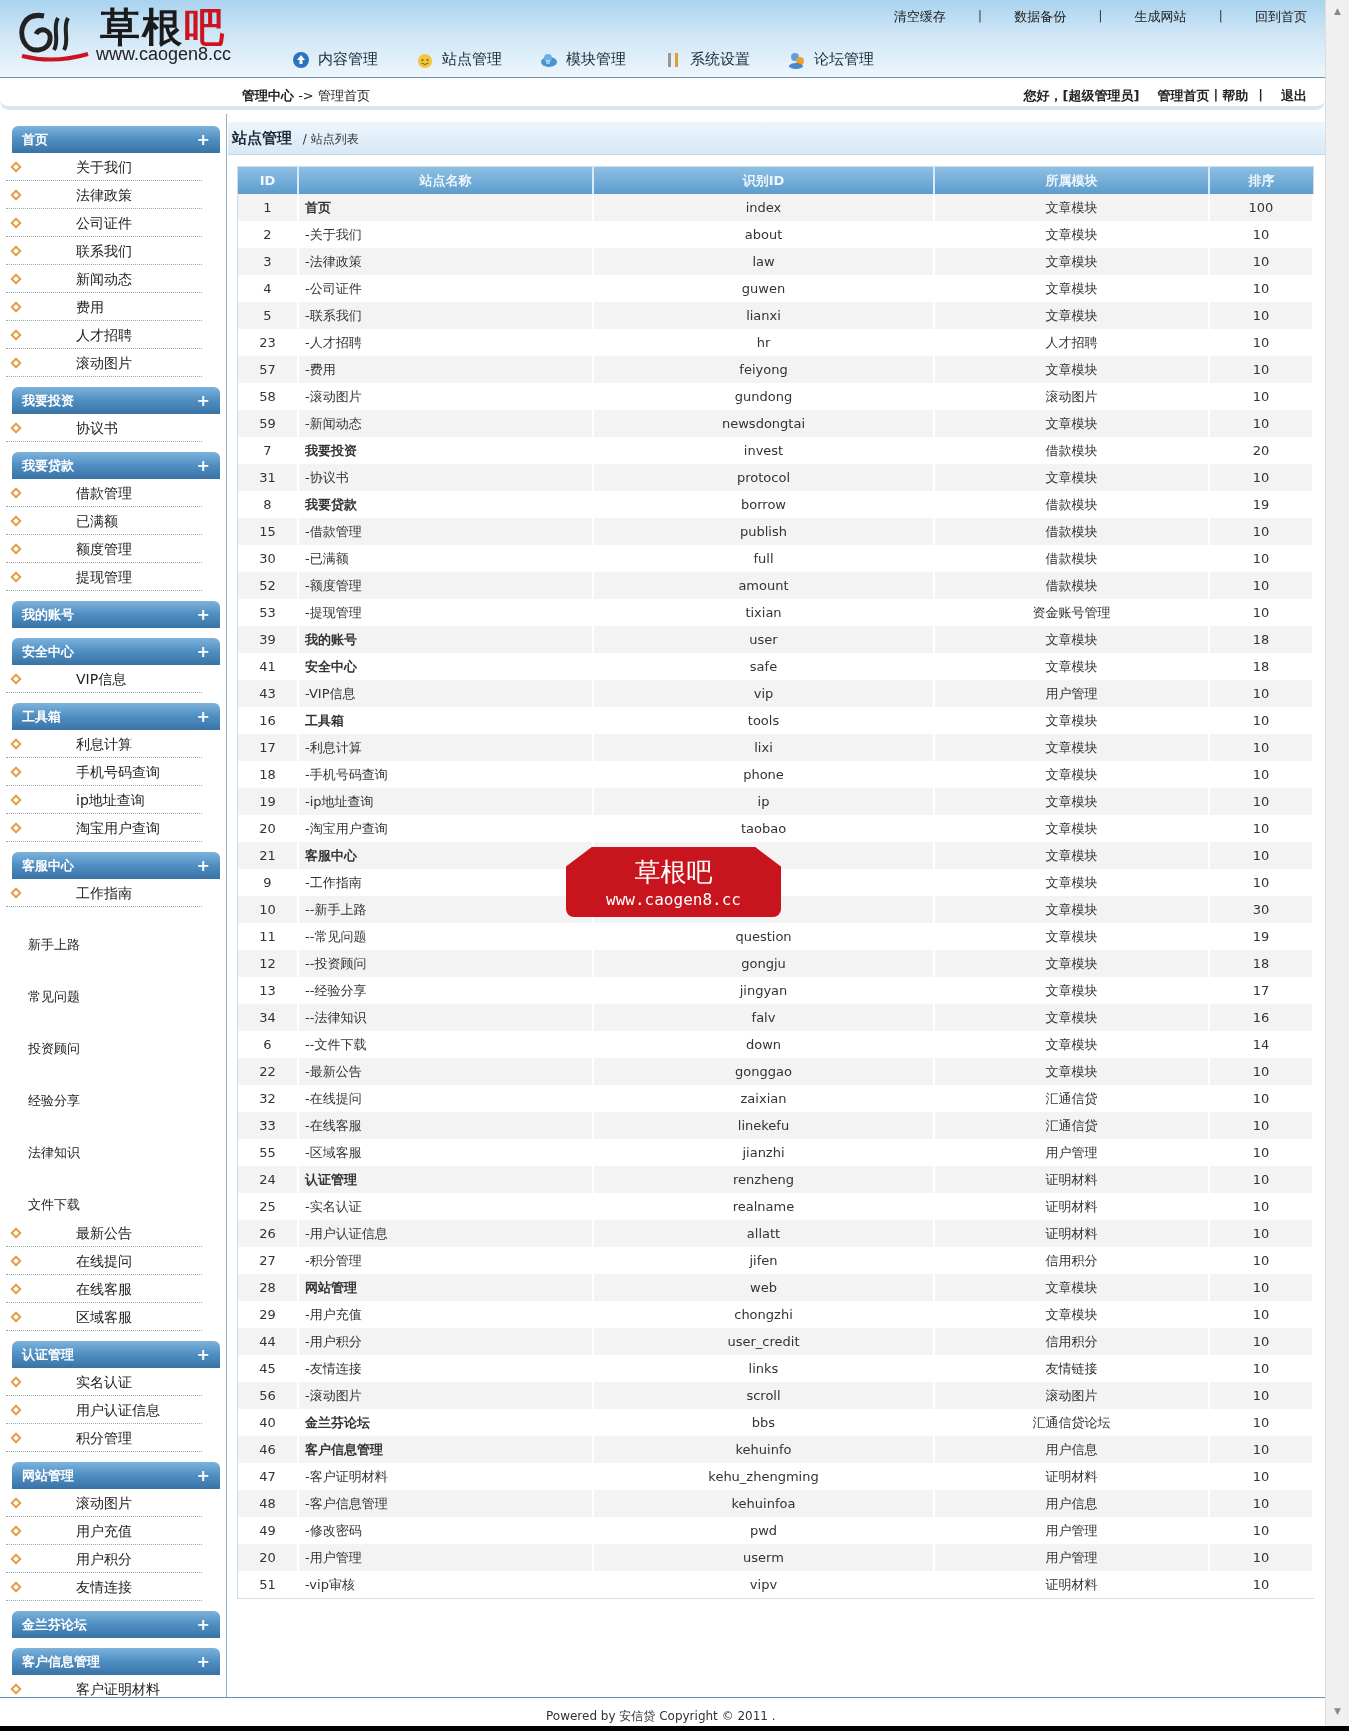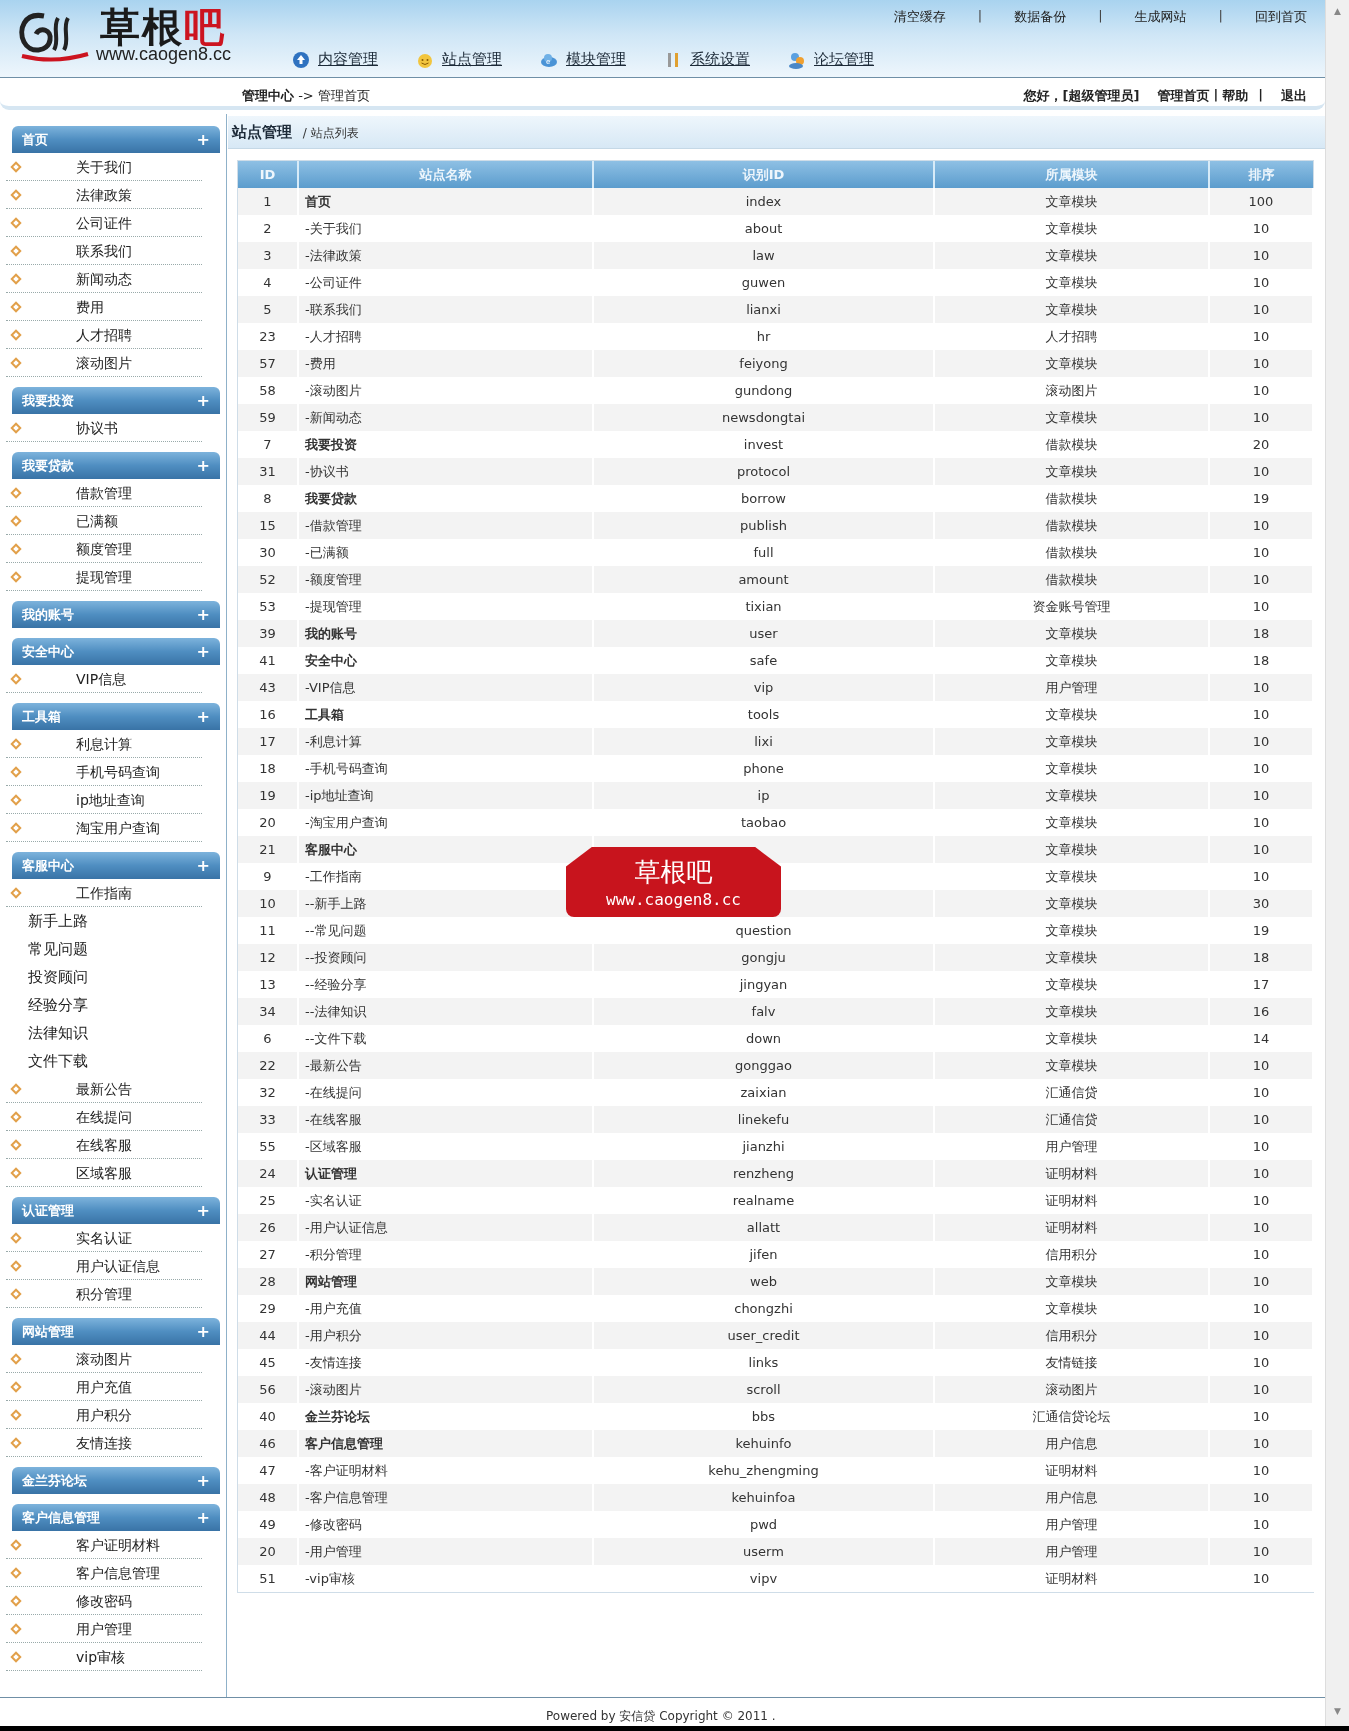--- a/index.html
+++ b/index.html
@@ -15,21 +15,21 @@
     #logo { position: absolute; left: 14px; top: 2px; width: 230px; height: 66px; }
     #logo .swirl { position: absolute; left: 0; top: 4px; width: 82px; height: 56px; }
     #logo .brand { position: absolute; left: 86px; top: -2px; font-family: "DejaVu Serif", serif; font-size: 40px; font-weight: bold; color: #1a1a1a; letter-spacing: 2px; }
     #logo .brand .red { color: #cc1420; }
     #logo .url { position: absolute; left: 82px; top: 42px; font-family: "Liberation Sans", sans-serif; font-size: 18px; color: #222; }
     #top-links { position: absolute; right: 18px; top: 8px; font-size: 13px; color: #222; display: flex; gap: 16px; }
     #top-links a { color: #222; text-decoration: none; padding: 0 16px; }
     #top-links .sep { color: #444; }
     #top-links a:last-child { padding-right: 0; }
     #main-nav { position: absolute; left: 292px; top: 50px; display: flex; gap: 0; }
-    .nav-item { display: flex; align-items: center; font-size: 15px; color: #1c2a38; margin-right: 38px; cursor: pointer; text-decoration: underline; }
+    .nav-item { display: flex; align-items: center; font-size: 15px; color: #1c2a38; margin-right: 38px; cursor: pointer; }
     .nav-item .ico { width: 18px; height: 18px; margin-right: 8px; display: inline-block; }
 
     
     #subbar { position: absolute; left: 0; top: 79px; width: 1325px; height: 31px; background: #fff; border-bottom: 4px solid #d6e6f2; border-radius: 9px; }
     #breadcrumb { position: absolute; left: 242px; top: 8px; font-size: 13px; }
     #breadcrumb .b { font-weight: bold; }
     #user-links { position: absolute; right: 18px; top: 8px; font-size: 13px; display: flex; }
     #user-links span, #user-links a { color: #222; text-decoration: none; font-weight: bold; }
     #user-links .logout { font-weight: bold; margin-left: 14px; }
     #user-links .pipe { margin: 0 4px; }
@@ -39,24 +39,24 @@
     .side-group { width: 208px; }
     .side-head {
       height: 27px; border-radius: 6px 6px 0 0; margin-top: 10px;
       background: linear-gradient(to bottom, #7db3dc 0%, #4f8ec1 50%, #3973a6 100%);
       color: #fff; font-weight: bold; font-size: 13px; line-height: 27px; padding-left: 10px; position: relative; cursor: pointer;
     }
     .side-group:first-child .side-head { margin-top: 0; }
     .side-head .plus { position: absolute; right: 10px; top: 0; font-size: 16px; font-weight: bold; }
     .side-item { height: 28px; line-height: 28px; font-size: 14px; border-bottom: 1px dotted #9aa; width: 196px; margin-left: -6px; padding-left: 6px; display: flex; align-items: center; cursor: pointer; gap: 48px; }
     .side-item .diamond { width: 8px; height: 8px; border: 2px solid #e2a04a; transform: rotate(45deg); margin-right: 8px; display: inline-block; }
-    .side-item.sub { border-bottom: none; padding-left: 22px; font-size: 15px; }
+    .side-item.sub { border-bottom: none; padding-left: 22px; font-size: 13px; margin-top: 24px; }
 
     
-    #content { position: absolute; left: 228px; top: 116px; width: 903px; height: 1583px; }
+    #content { position: absolute; left: 228px; top: 122px; width: 903px; height: 1583px; }
     #panel-title {
       position: absolute; left: 0; top: 0; width: 1097px; height: 33px;
       background: linear-gradient(to bottom, #eef6fc 0%, #d7e8f5 100%);
       border-bottom: 1px solid #c5d8e6;
       padding: 7px 0 0 4px; font-size: 15px;
     }
     #panel-title .t { font-weight: bold; color: #1c2a38; }
     #panel-title .s { font-size: 12px; color: #333; margin-left: 6px; }
 
     #tbl-wrap { position: absolute; left: 9px; top: 44px; width: 1077px; border: 1px solid #cfdde8; }

